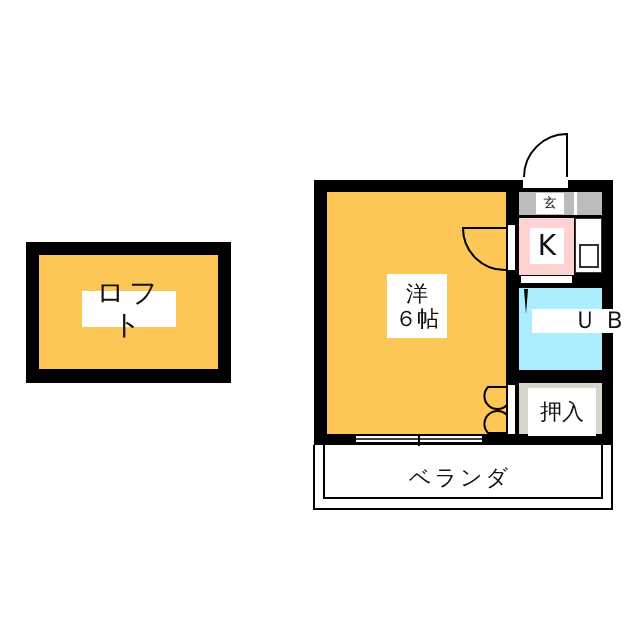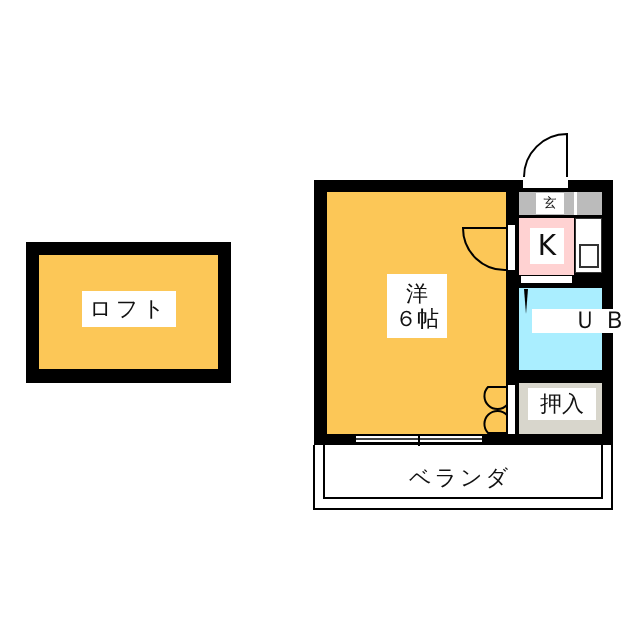--- a/index.html
+++ b/index.html
@@ -9,21 +9,21 @@
     .label { position: absolute; background: #ffffff; color: #111;
              display: flex; align-items: center; justify-content: center;
              text-align: center; line-height: 1.15; }
     svg { position: absolute; left: 0; top: 0; }
   </style>
 </head>
 <body>
 
 <div class="abs" style="left:26px;top:242px;width:205px;height:141px;background:#000;"></div>
 <div class="abs" style="left:39px;top:255px;width:179px;height:114px;background:#FCC757;"></div>
-<div class="label" style="left:82px;top:291px;width:94px;height:36px;font-size:22px;letter-spacing:4px;">ロフト</div>
+<div class="label" style="left:82px;top:291px;width:94px;height:36px;font-size:28px;letter-spacing:4px;">ロフト</div>
 
 <div class="abs" style="left:314px;top:180px;width:299px;height:267px;background:#000;"></div>
 
 <div class="abs" style="left:327px;top:192px;width:179px;height:242px;background:#FCC757;"></div>
 <div class="label" style="left:387px;top:274px;width:60px;height:64px;flex-direction:column;font-size:22px;">
   <span>洋</span>
   <span>６帖</span>
 </div>
 
 <div class="abs" style="left:519px;top:192px;width:83px;height:23px;background:#BBBBBB;"></div>
@@ -32,21 +32,21 @@
 
 <div class="abs" style="left:519px;top:218px;width:55px;height:57px;background:#FFD2D2;"></div>
 <div class="label" style="left:530px;top:228px;width:34px;height:36px;font-size:28px;">K</div>
 <div class="abs" style="left:575px;top:218px;width:27px;height:55px;background:#fff;border:1px solid #333;"></div>
 <div class="abs" style="left:579px;top:244px;width:20px;height:24px;background:#fff;border:2px solid #333;"></div>
 
 <div class="abs" style="left:519px;top:288px;width:83px;height:82px;background:#AAEEFF;"></div>
 <div class="label" style="left:532px;top:309px;width:62px;height:24px;font-size:24px;letter-spacing:6px;padding-left:40px;">ＵＢ</div>
 
 <div class="abs" style="left:519px;top:383px;width:83px;height:51px;background:#D8D6CC;"></div>
-<div class="label" style="left:528px;top:388px;width:68px;height:32px;font-size:22px;">押入</div>
+<div class="label" style="left:528px;top:388px;width:68px;height:48px;font-size:22px;">押入</div>
 
 <div class="abs" style="left:313px;top:445px;width:300px;height:65px;background:#fff;border:2px solid #000;border-top:none;"></div>
 <div class="abs" style="left:323px;top:445px;width:280px;height:54px;border:2px solid #000;border-top:none;"></div>
 <div class="label" style="left:395px;top:462px;width:130px;height:32px;font-size:22px;letter-spacing:3px;background:transparent;">ベランダ</div>
 
 <svg width="640" height="640">
 
   <g>
     <path d="M524,177 A43,43 0 0 1 567,134 L567,177" fill="#fff" stroke="#000" stroke-width="2"></path>
     <rect x="523" y="179" width="45" height="9" fill="#fff"></rect>

